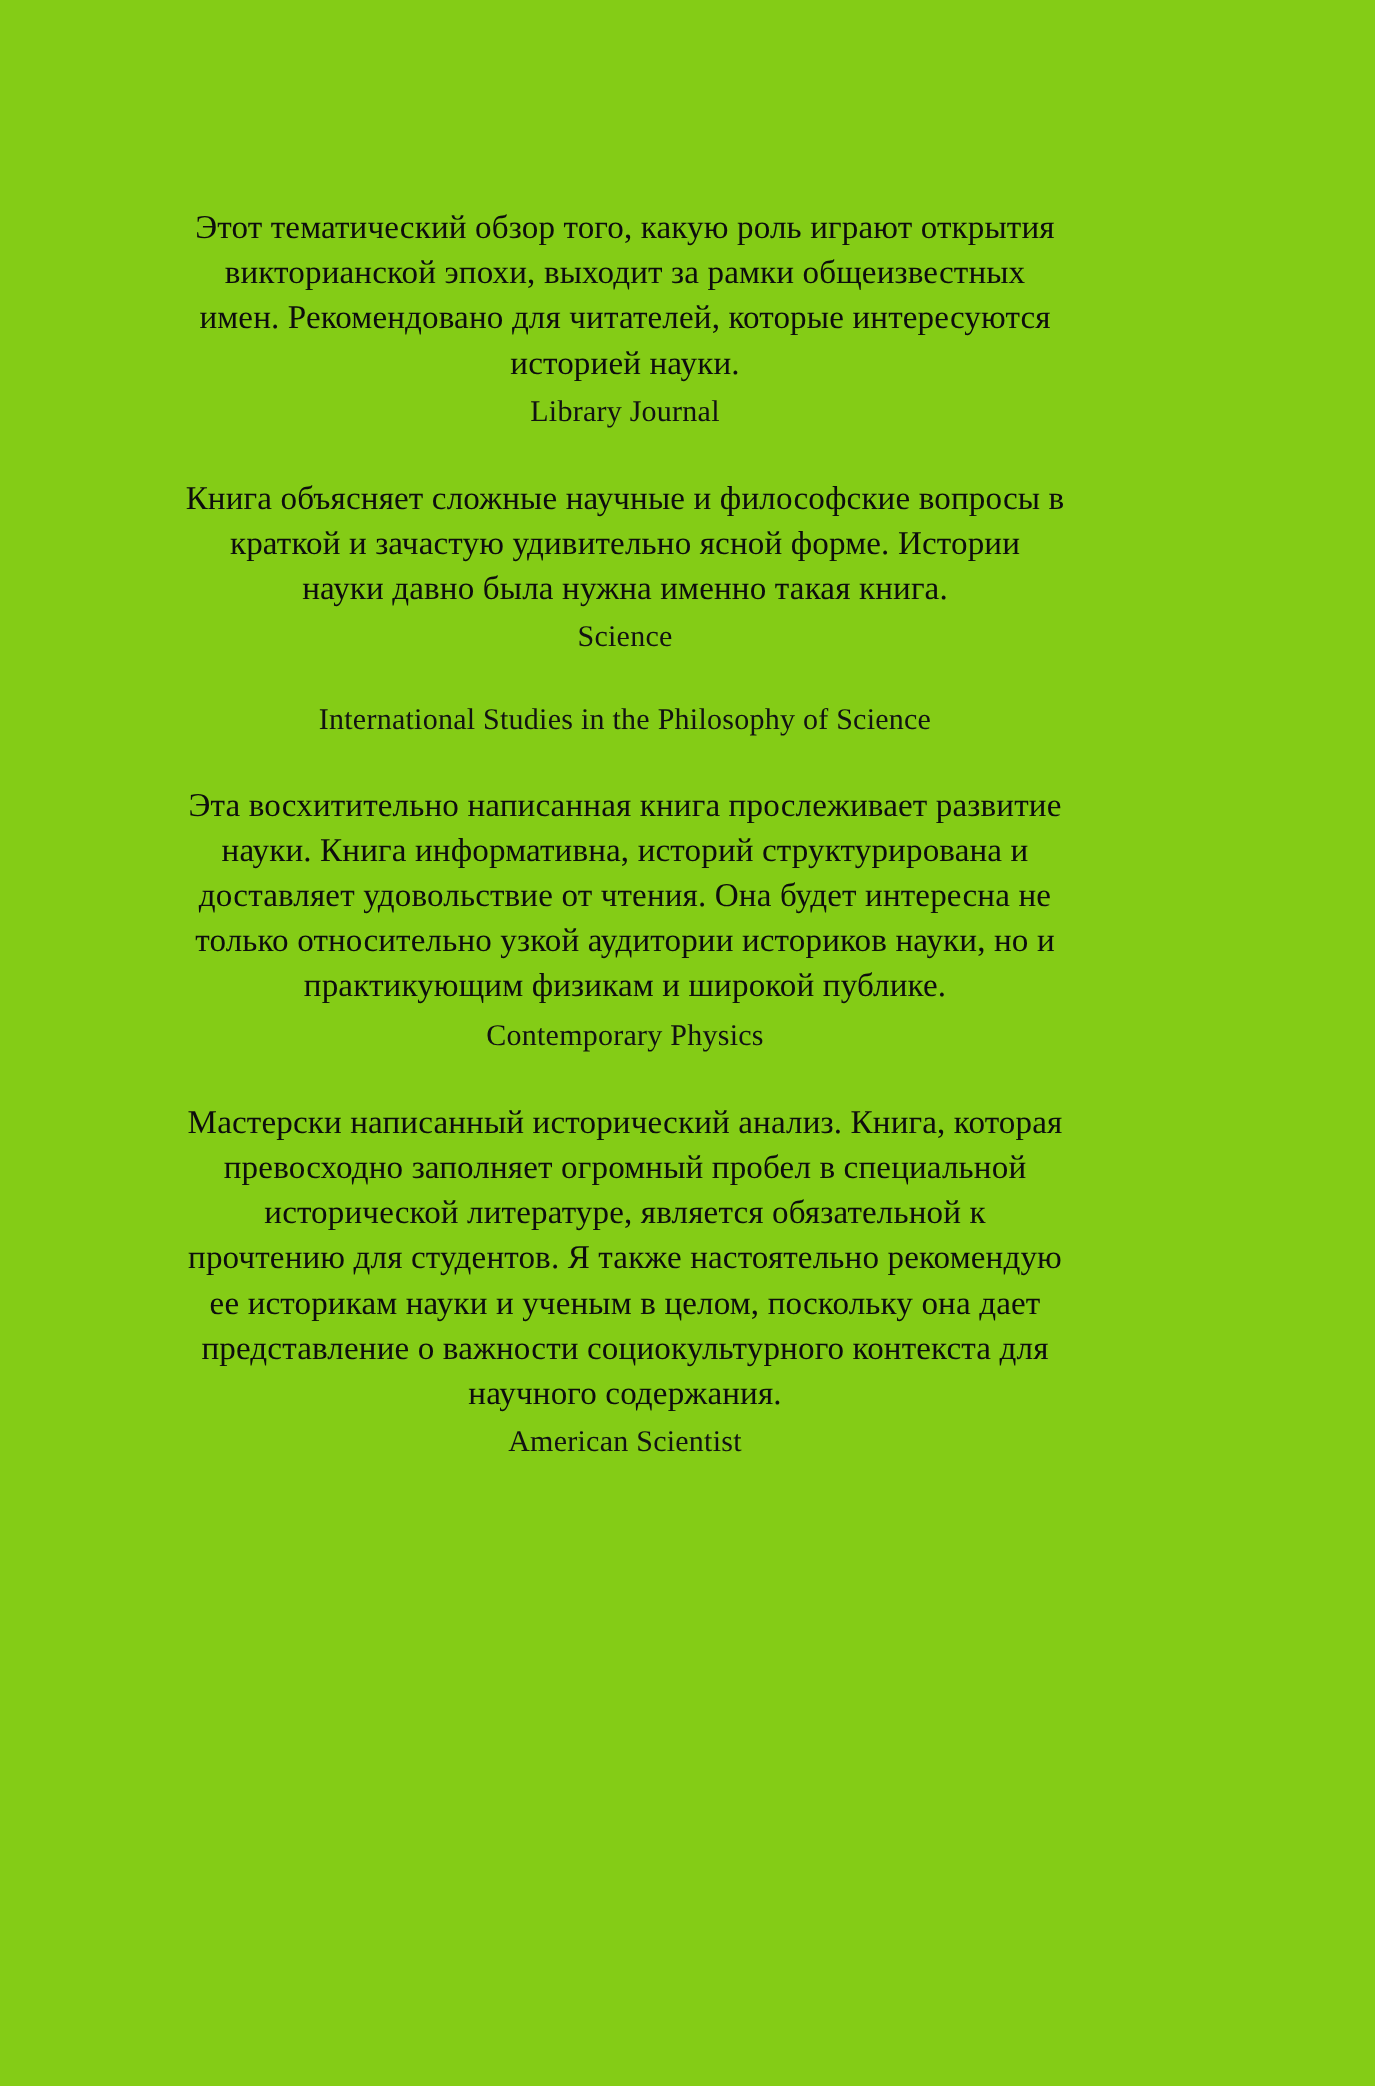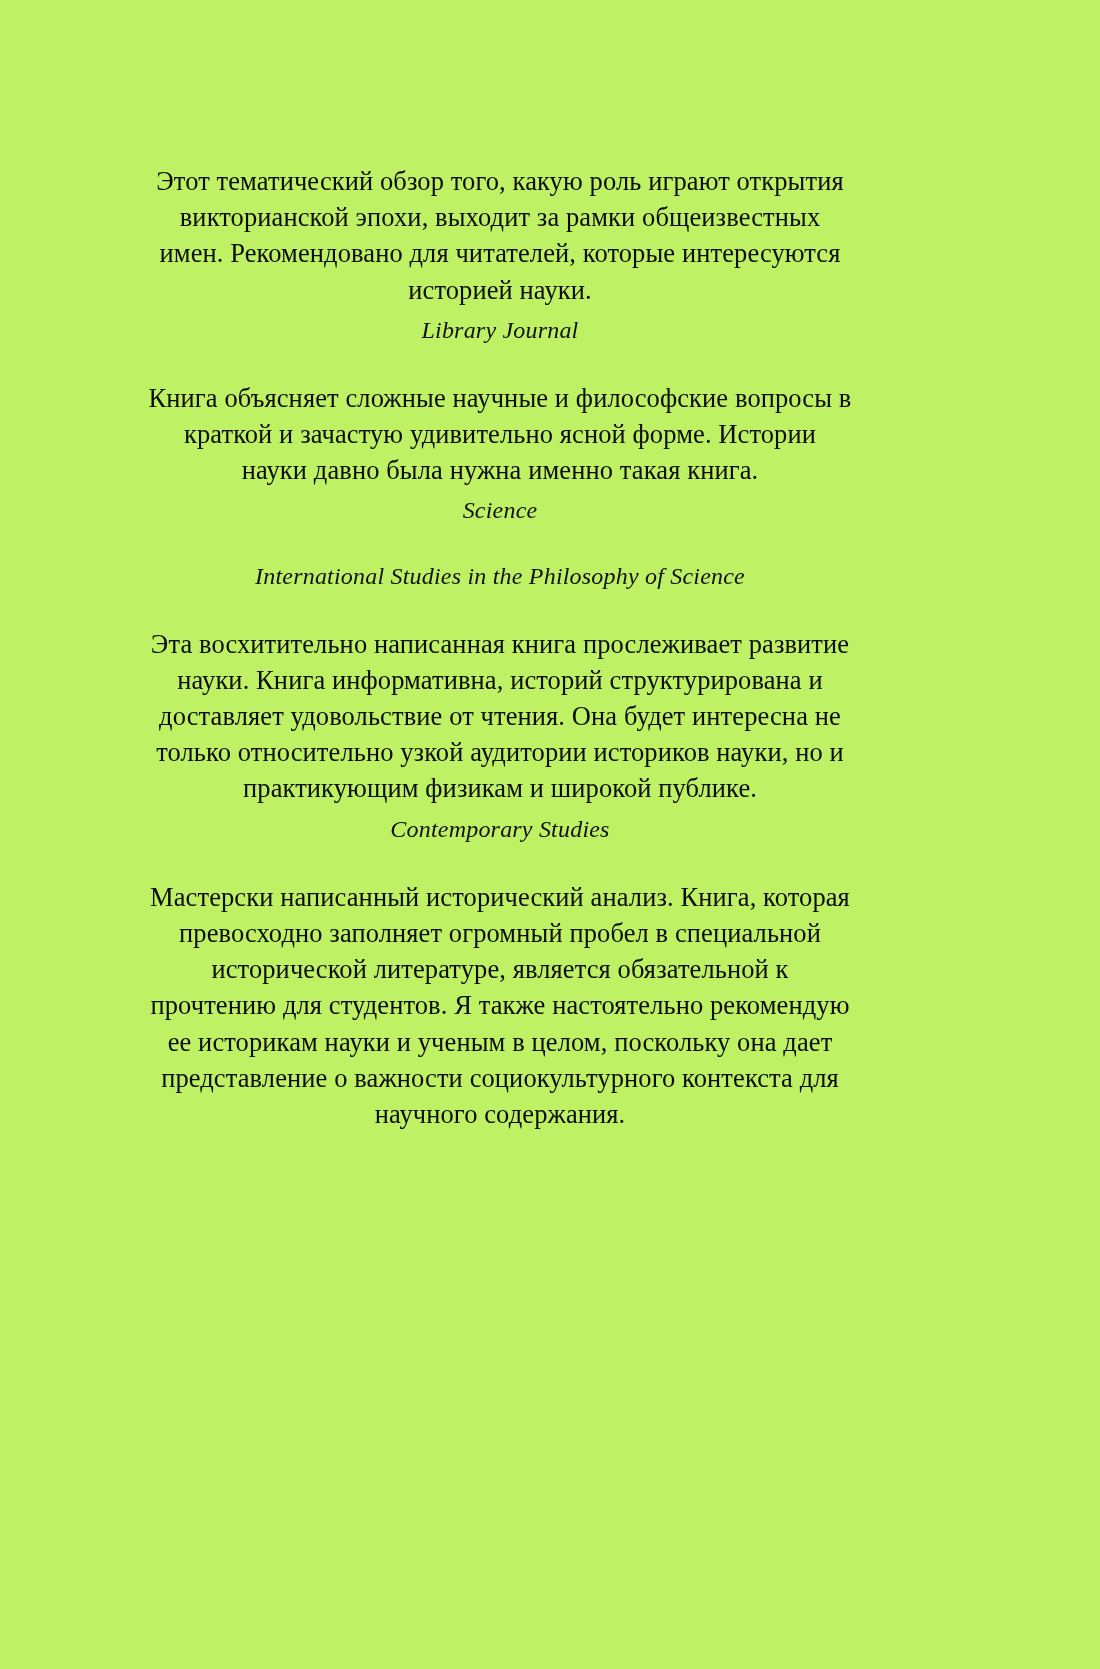--- a/index.html
+++ b/index.html
@@ -13,21 +13,21 @@
     background: #ffffff;
     font-family: "Liberation Serif", "DejaVu Serif", serif;
     color: #101010;
     -webkit-font-smoothing: antialiased;
   }
   .page {
     position: relative;
     width: 1100px;
     height: 1669px;
     box-sizing: border-box;
-    background: #bef264;
+    background: #84cc16;
     overflow: hidden;
   }
   .content {
     position: absolute;
     left: 148px;
     top: 163px;
     width: 704px;
   }
   .quote-block {
     margin: 0 0 34px 0;
@@ -40,21 +40,20 @@
     text-align: center;
     font-size: 26.5px;
     line-height: 1.365;
     letter-spacing: 0.1px;
     color: #0d0d0d;
     font-weight: 400;
   }
   .quote-source {
     margin: 7px 0 0 0;
     text-align: center;
-    font-style: italic;
     font-size: 24px;
     line-height: 1.3;
     letter-spacing: 0.2px;
     color: #121212;
   }
 </style>
 </head>
 <body>
 
 <div class="page">
@@ -69,21 +68,22 @@
       <p class="quote-text">Книга объясняет сложные научные и философские вопросы в краткой и зачастую удивительно ясной форме. Истории науки давно была нужна именно такая книга.</p>
       <p class="quote-source">Science</p>
     </div>
 
     <div class="quote-block">
       <p class="quote-source">International Studies in the Philosophy of Science</p>
     </div>
 
     <div class="quote-block">
       <p class="quote-text">Эта восхитительно написанная книга прослеживает развитие науки. Книга информативна, историй структурирована и доставляет удовольствие от чтения. Она будет интересна не только относительно узкой аудитории историков науки, но и практикующим физикам и широкой публике.</p>
-      <p class="quote-source">Contemporary Studies</p>
+      <p class="quote-source">Contemporary Physics</p>
     </div>
 
     <div class="quote-block">
       <p class="quote-text">Мастерски написанный исторический анализ. Книга, которая превосходно заполняет огромный пробел в специальной исторической литературе, является обязательной к прочтению для студентов. Я также настоятельно рекомендую ее историкам науки и ученым в целом, поскольку она дает представление о важности социокультурного контекста для научного содержания.</p>
+      <p class="quote-source">American Scientist</p>
     </div>
 
   </div>
 </div>
 
 </body></html>

